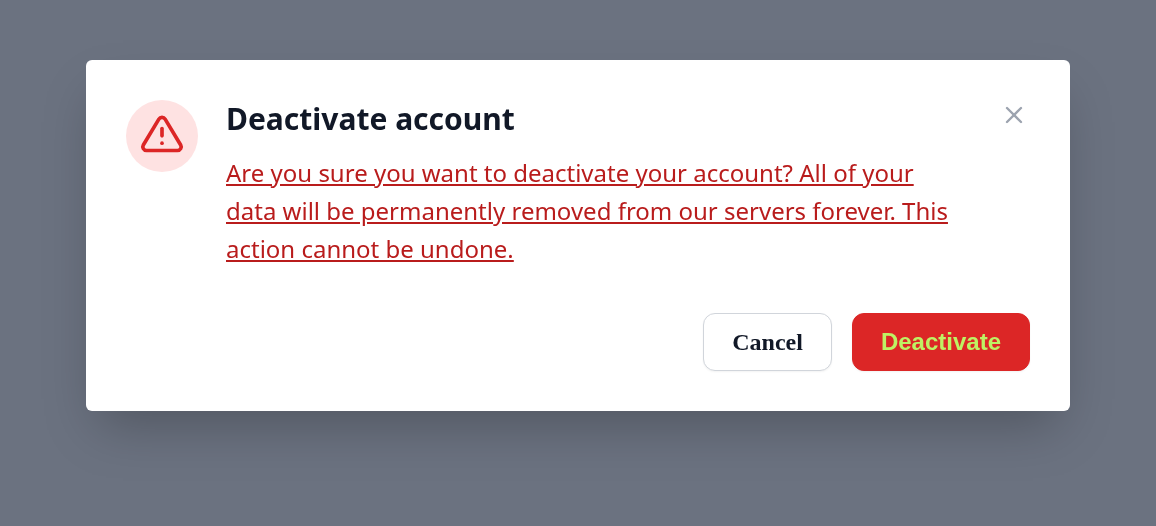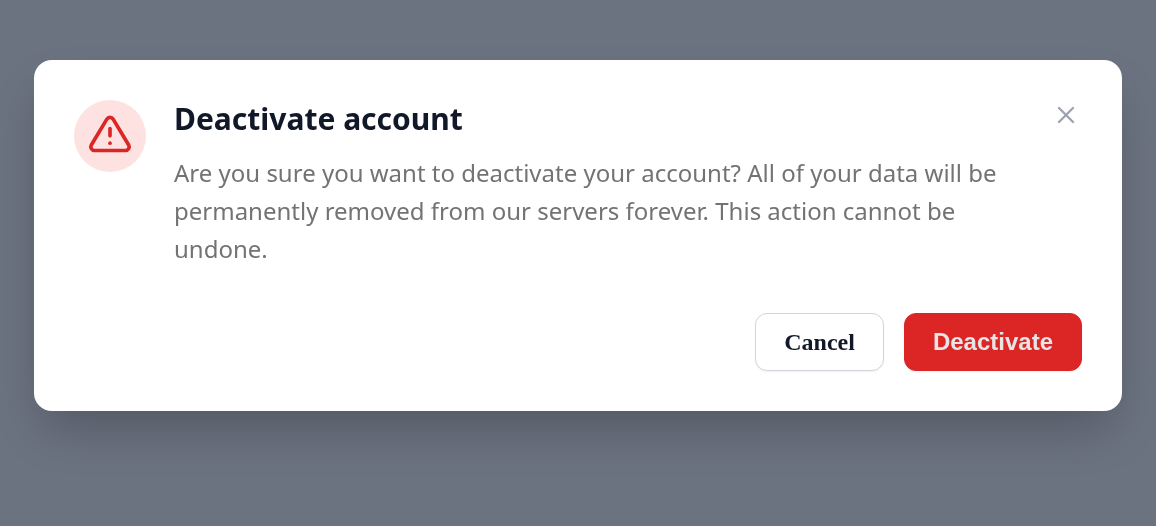--- a/index.html
+++ b/index.html
@@ -6,23 +6,23 @@
     html, body { width: 1156px; height: 526px; }
     body {
       background: #6b7280;
       font-family: ui-sans-serif, system-ui, -apple-system, "Segoe UI", Roboto, "Helvetica Neue", Arial, sans-serif;
       display: flex;
       align-items: flex-start;
       justify-content: center;
       padding-top: 60px;
     }
     .modal {
-      width: 1088px;
+      width: 984px;
       background: #ffffff;
-      border-radius: 18px;
+      border-radius: 6px;
       box-shadow: 0 25px 50px -12px rgba(0,0,0,0.25);
       padding: 40px;
       position: relative;
     }
     .close-btn {
       position: absolute;
       top: 40px;
       right: 40px;
       width: 32px;
       height: 32px;
@@ -60,21 +60,22 @@
     .title {
       font-size: 30px;
       font-weight: 700;
       color: #111827;
       line-height: 1.25;
       margin-bottom: 16px;
     }
     .description {
       font-size: 24px;
       line-height: 1.6;
-      color: #737373;
+      color: #b91c1c;
+      text-decoration: underline;
     }
     .actions {
       display: flex;
       justify-content: flex-end;
       gap: 20px;
       margin-top: 44px;
     }
     .btn {
       font-size: 24px;
       font-weight: 600;
@@ -85,21 +86,21 @@
     }
     .btn-secondary {
       background: #ffffff;
       color: #111827;
       border: 1px solid #d1d5db;
       box-shadow: 0 1px 2px rgba(0,0,0,0.05);
       font-family: Liberation Serif, serif;
     }
     .btn-danger {
       background: #dc2626;
-      color: #e5e5e5;
+      color: #bef264;
       border: 1px solid #dc2626;
       box-shadow: 0 1px 2px rgba(0,0,0,0.05);
     }
   </style>
 </head>
 <body>
 
 <div class="modal">
   <button class="close-btn">
     <span>

